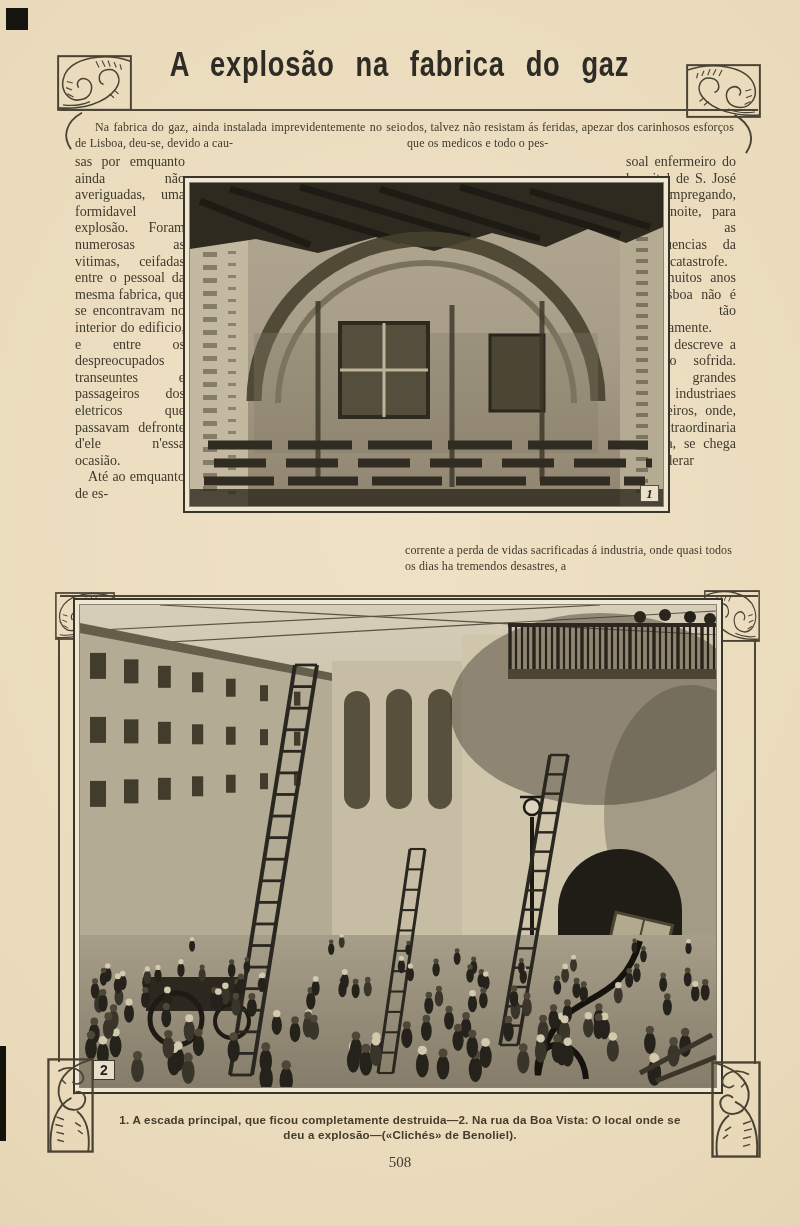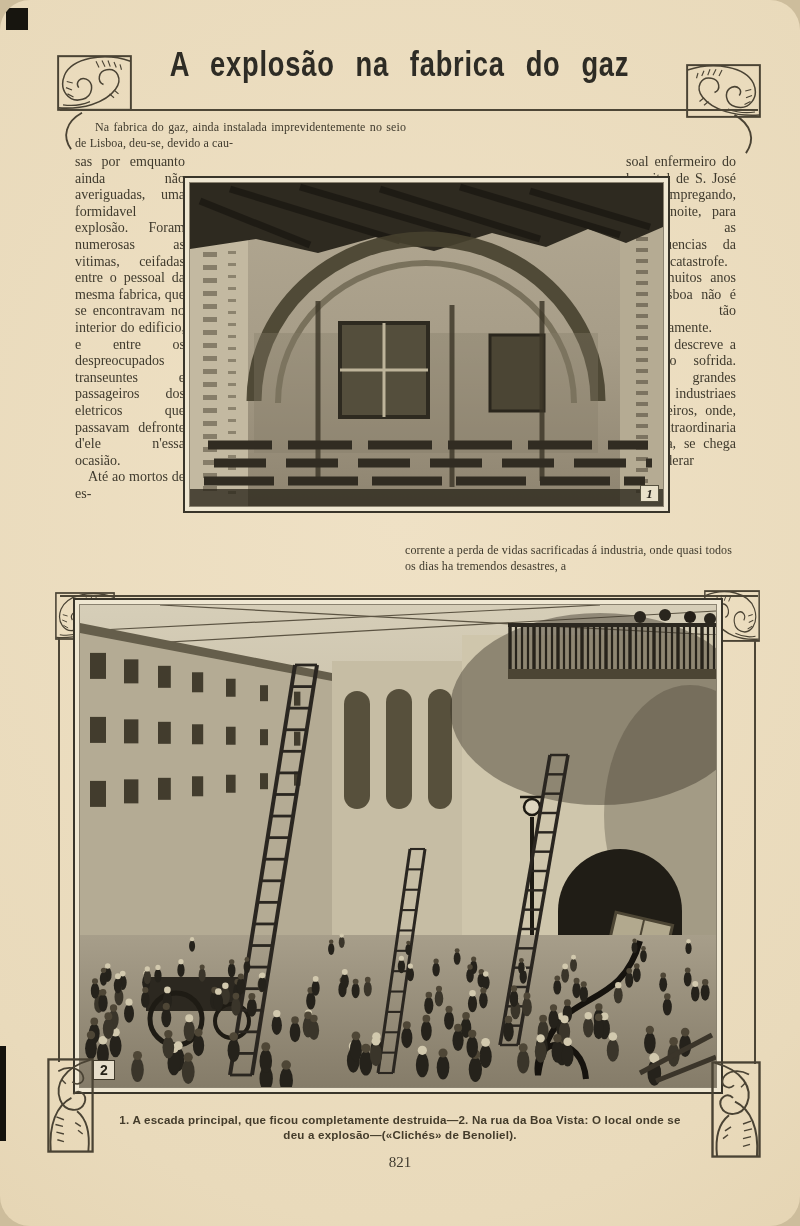--- a/index.html
+++ b/index.html
@@ -1,19 +1,19 @@
 <!DOCTYPE html>
 <html lang="pt"><head>
 <meta charset="utf-8">
 <style>
   * { margin:0; padding:0; box-sizing:border-box; }
   html,body { background:#cdbd9c; }
   .page { position:relative; width:800px; height:1226px; margin:0 auto; overflow:hidden;
     background: radial-gradient(130% 105% at 50% 42%, #efe1c5 0%, #e9dabb 55%, #ddc9a2 100%);
-    font-family:"Liberation Serif","DejaVu Serif",serif; color:#413b2e;border-radius:30px; }
+    font-family:"Liberation Serif","DejaVu Serif",serif; color:#413b2e; }
   .artifact-square { position:absolute; left:6px; top:8px; width:22px; height:22px; background:#17150f; }
   .edge-bar { position:absolute; left:0; top:1046px; width:6px; height:95px; background:#14120d; }
   .title { position:absolute; left:0; right:0; top:44px; text-align:center; font-weight:normal; }
   .title span { display:inline-block; transform:scaleX(.78); transform-origin:center;
     font-family:"Liberation Sans","DejaVu Sans",sans-serif; font-weight:bold; font-size:35px;
     letter-spacing:1px; word-spacing:16px; color:#2e2c25; }
   .rule { position:absolute; background:#4d4636; }
   .orn { position:absolute; display:block; }
   .flip { transform:scaleX(-1); }
   .tail { position:absolute; display:block; }
@@ -93,23 +93,24 @@
   <svg class="tail" style="left:58px;top:111px;width:28px;height:40px" viewBox="0 0 30 44">
       <path d="M26 2 C 8 12 4 28 14 42" fill="none" stroke="#4a4334" stroke-width="2"></path>
     </svg>
   <svg class="tail flip" style="left:730px;top:113px;width:30px;height:42px" viewBox="0 0 30 44">
       <path d="M26 2 C 8 12 4 28 14 42" fill="none" stroke="#4a4334" stroke-width="2"></path>
     </svg>
 
   <div class="txt wide indent" style="left:75px;top:119px">Na fabrica do gaz, ainda instalada imprevidentemente no seio de Lisboa, deu-se, devido a cau-</div>
   <div class="txt narrow" style="left:75px;top:154px">
     <p>sas por emquanto ainda não averiguadas, uma formidavel explosão. Foram numerosas as vitimas, ceifadas entre o pessoal da mesma fabrica, que se encontravam no interior do edificio, e entre os despreocupados transeuntes e passageiros dos eletricos que passavam defronte d'ele n'essa ocasião.</p>
-    <p>Até ao mortos de es-</p>
+    <p>Até ao emquanto de es-</p>
   </div>
 
+  <div class="txt wide" style="left:407px;top:119px;width:327px">dos, talvez não resistam ás feridas, apezar dos carinhosos esforços que os medicos e todo o pes-</div>
   <div class="txt narrow" style="left:626px;top:154px">
     <p>soal enfermeiro do hospital de S. José estão empregando, dia e noite, para atenuar as consequencias da terrivel catastrofe.</p>
     <p>Ha muitos anos que Lisboa não é abalada tão dolorosamente. Não se descreve a comoção sofrida. Nos grandes centros industriaes estrangeiros, onde, na extraordinaria azafama, se chega a considerar</p>
   </div>
   <div class="txt wide" style="left:405px;top:542px;width:327px">corrente a perda de vidas sacrificadas á industria, onde quasi todos os dias ha tremendos desastres, a</div>
 
   <figure class="photo" style="left:183px;top:176px;width:487px;height:337px">
     <svg class="ph-inner" viewBox="0 0 473 323" preserveAspectRatio="none">
       <defs>
         <linearGradient id="p1bg" x1="0" y1="0" x2="0" y2="1">
@@ -871,14 +872,14 @@
   </figure>
 
   <svg class="orn" style="left:47px;top:1058px;width:47px;height:95px" viewBox="0 0 50 100" preserveAspectRatio="none">
       <use href="#ornV"></use>
     </svg>
   <svg class="orn flip" style="left:711px;top:1061px;width:50px;height:97px" viewBox="0 0 50 100" preserveAspectRatio="none">
       <use href="#ornV"></use>
     </svg>
 
   <div class="caption">1. A escada principal, que ficou completamente destruida—2. Na rua da Boa Vista: O local onde se deu a explosão—(«Clichés» de Benoliel).</div>
-  <div class="pagenum">821</div>
+  <div class="pagenum">508</div>
 </div>
 
 </body></html>

